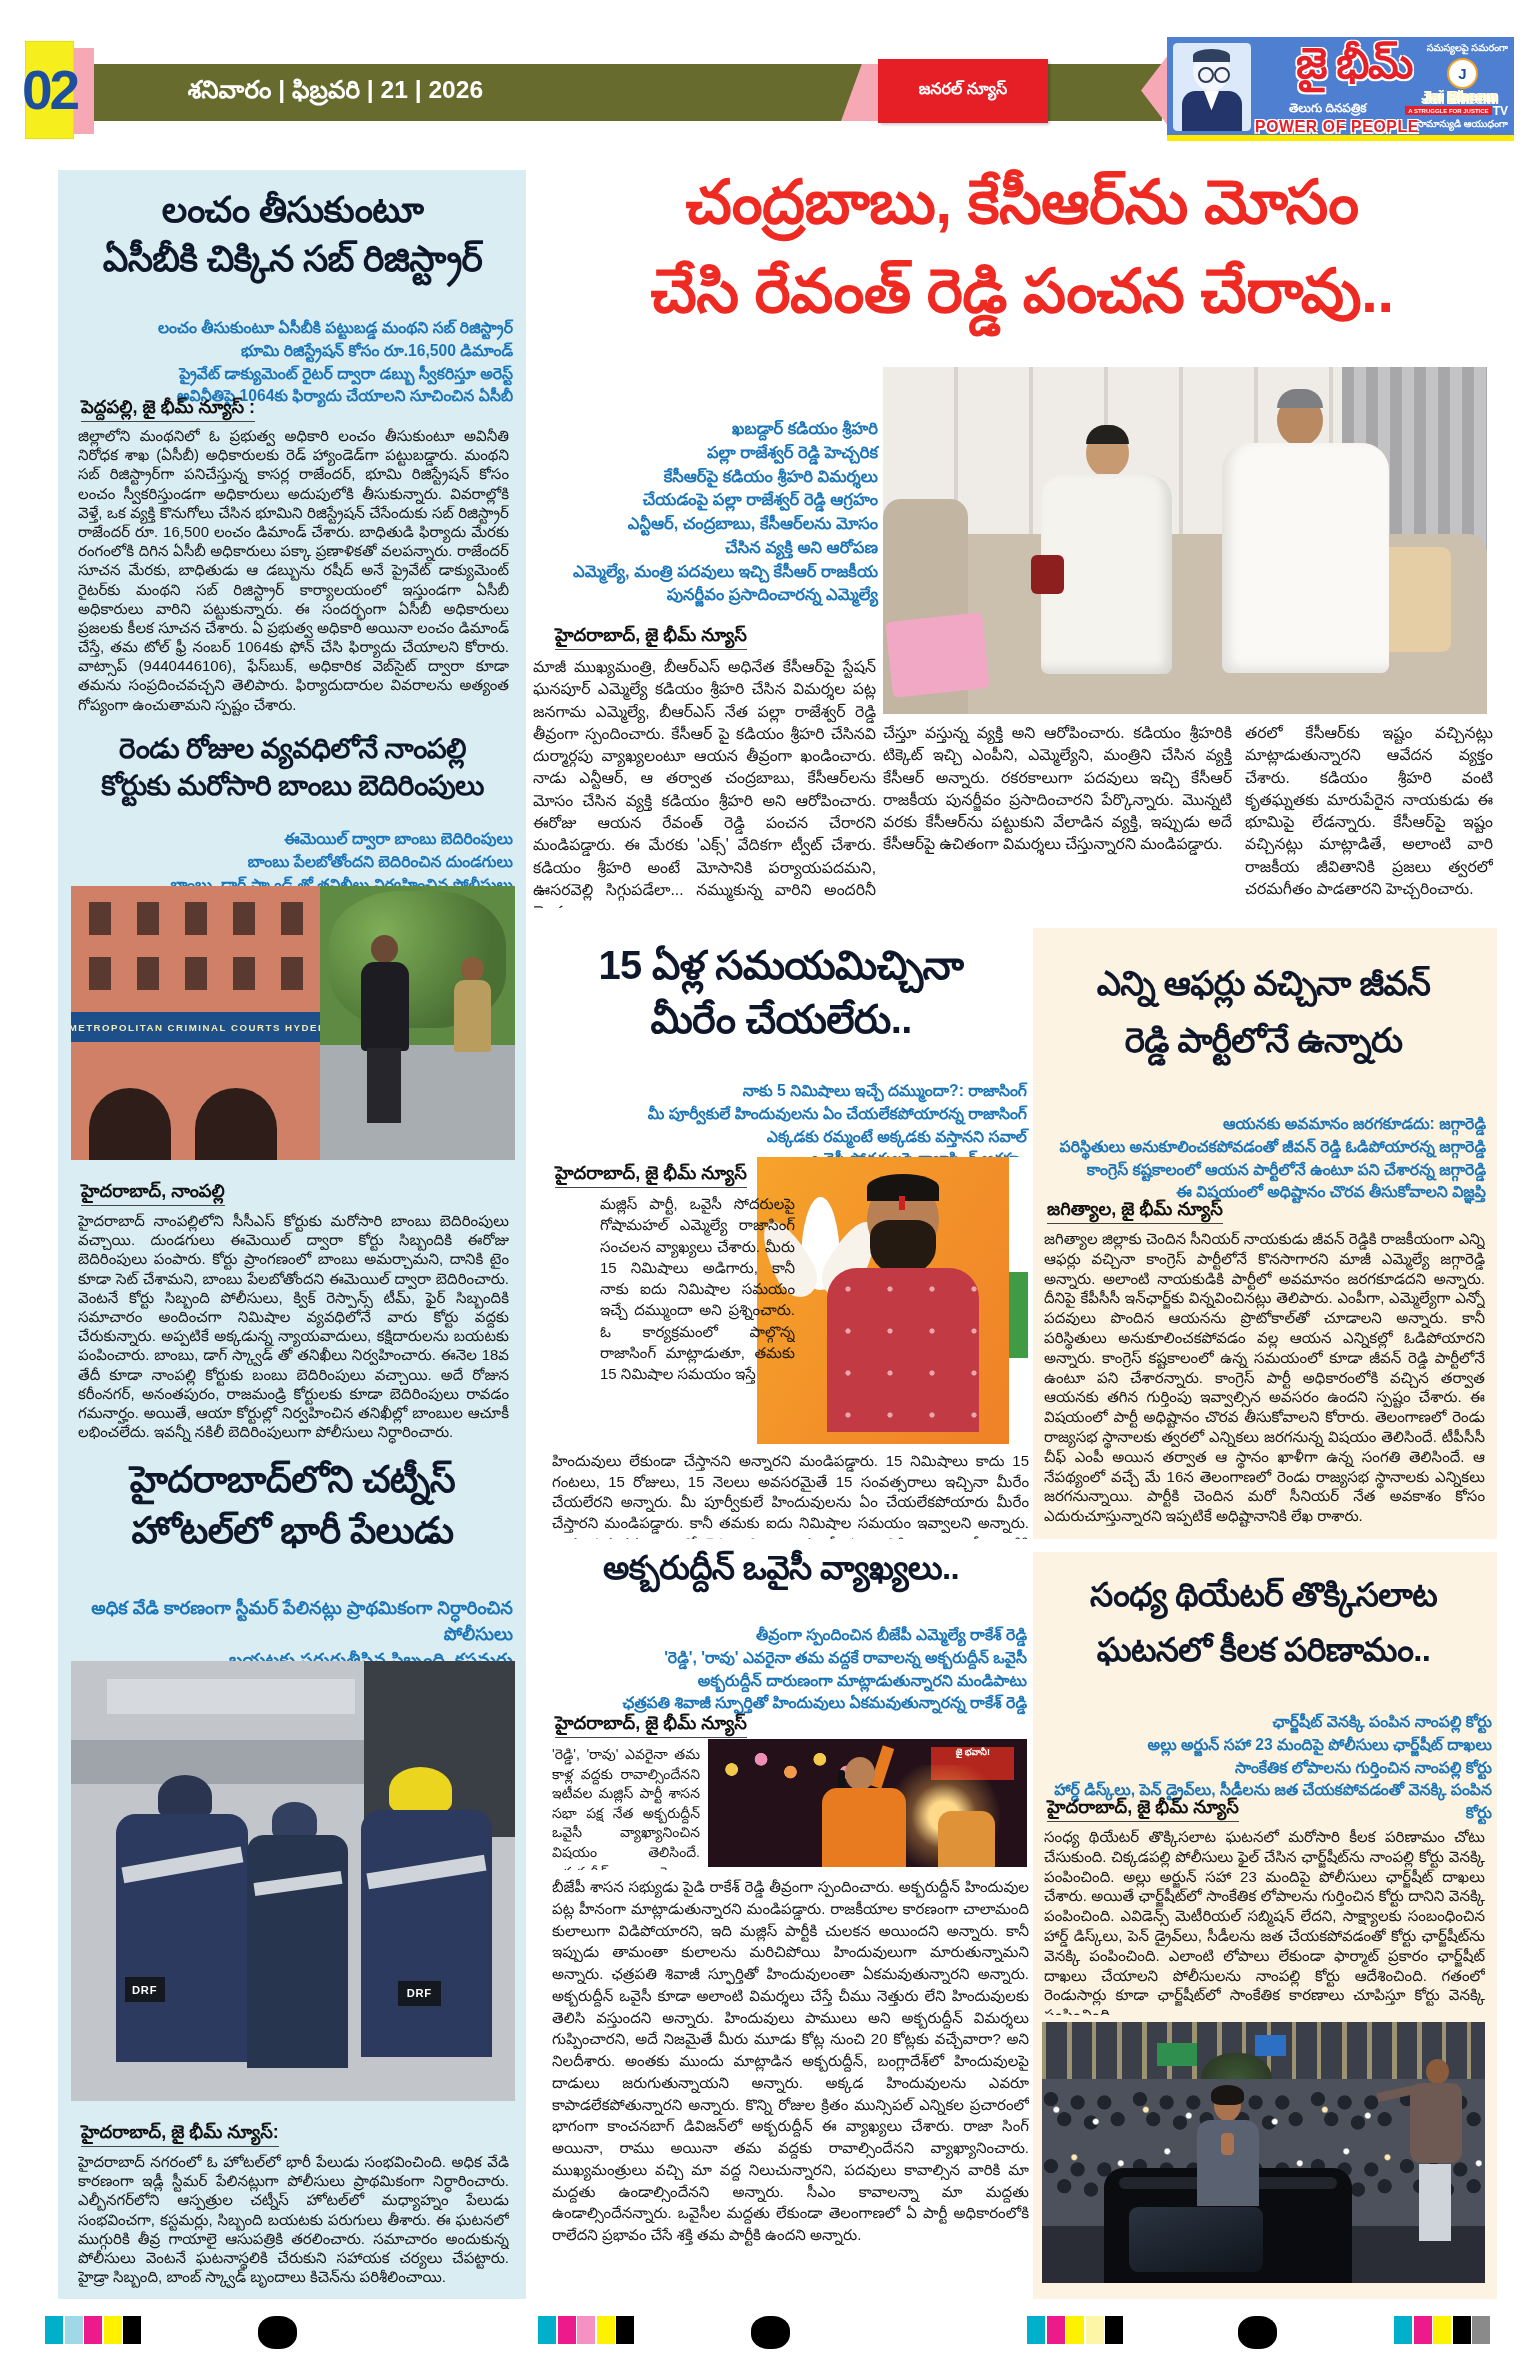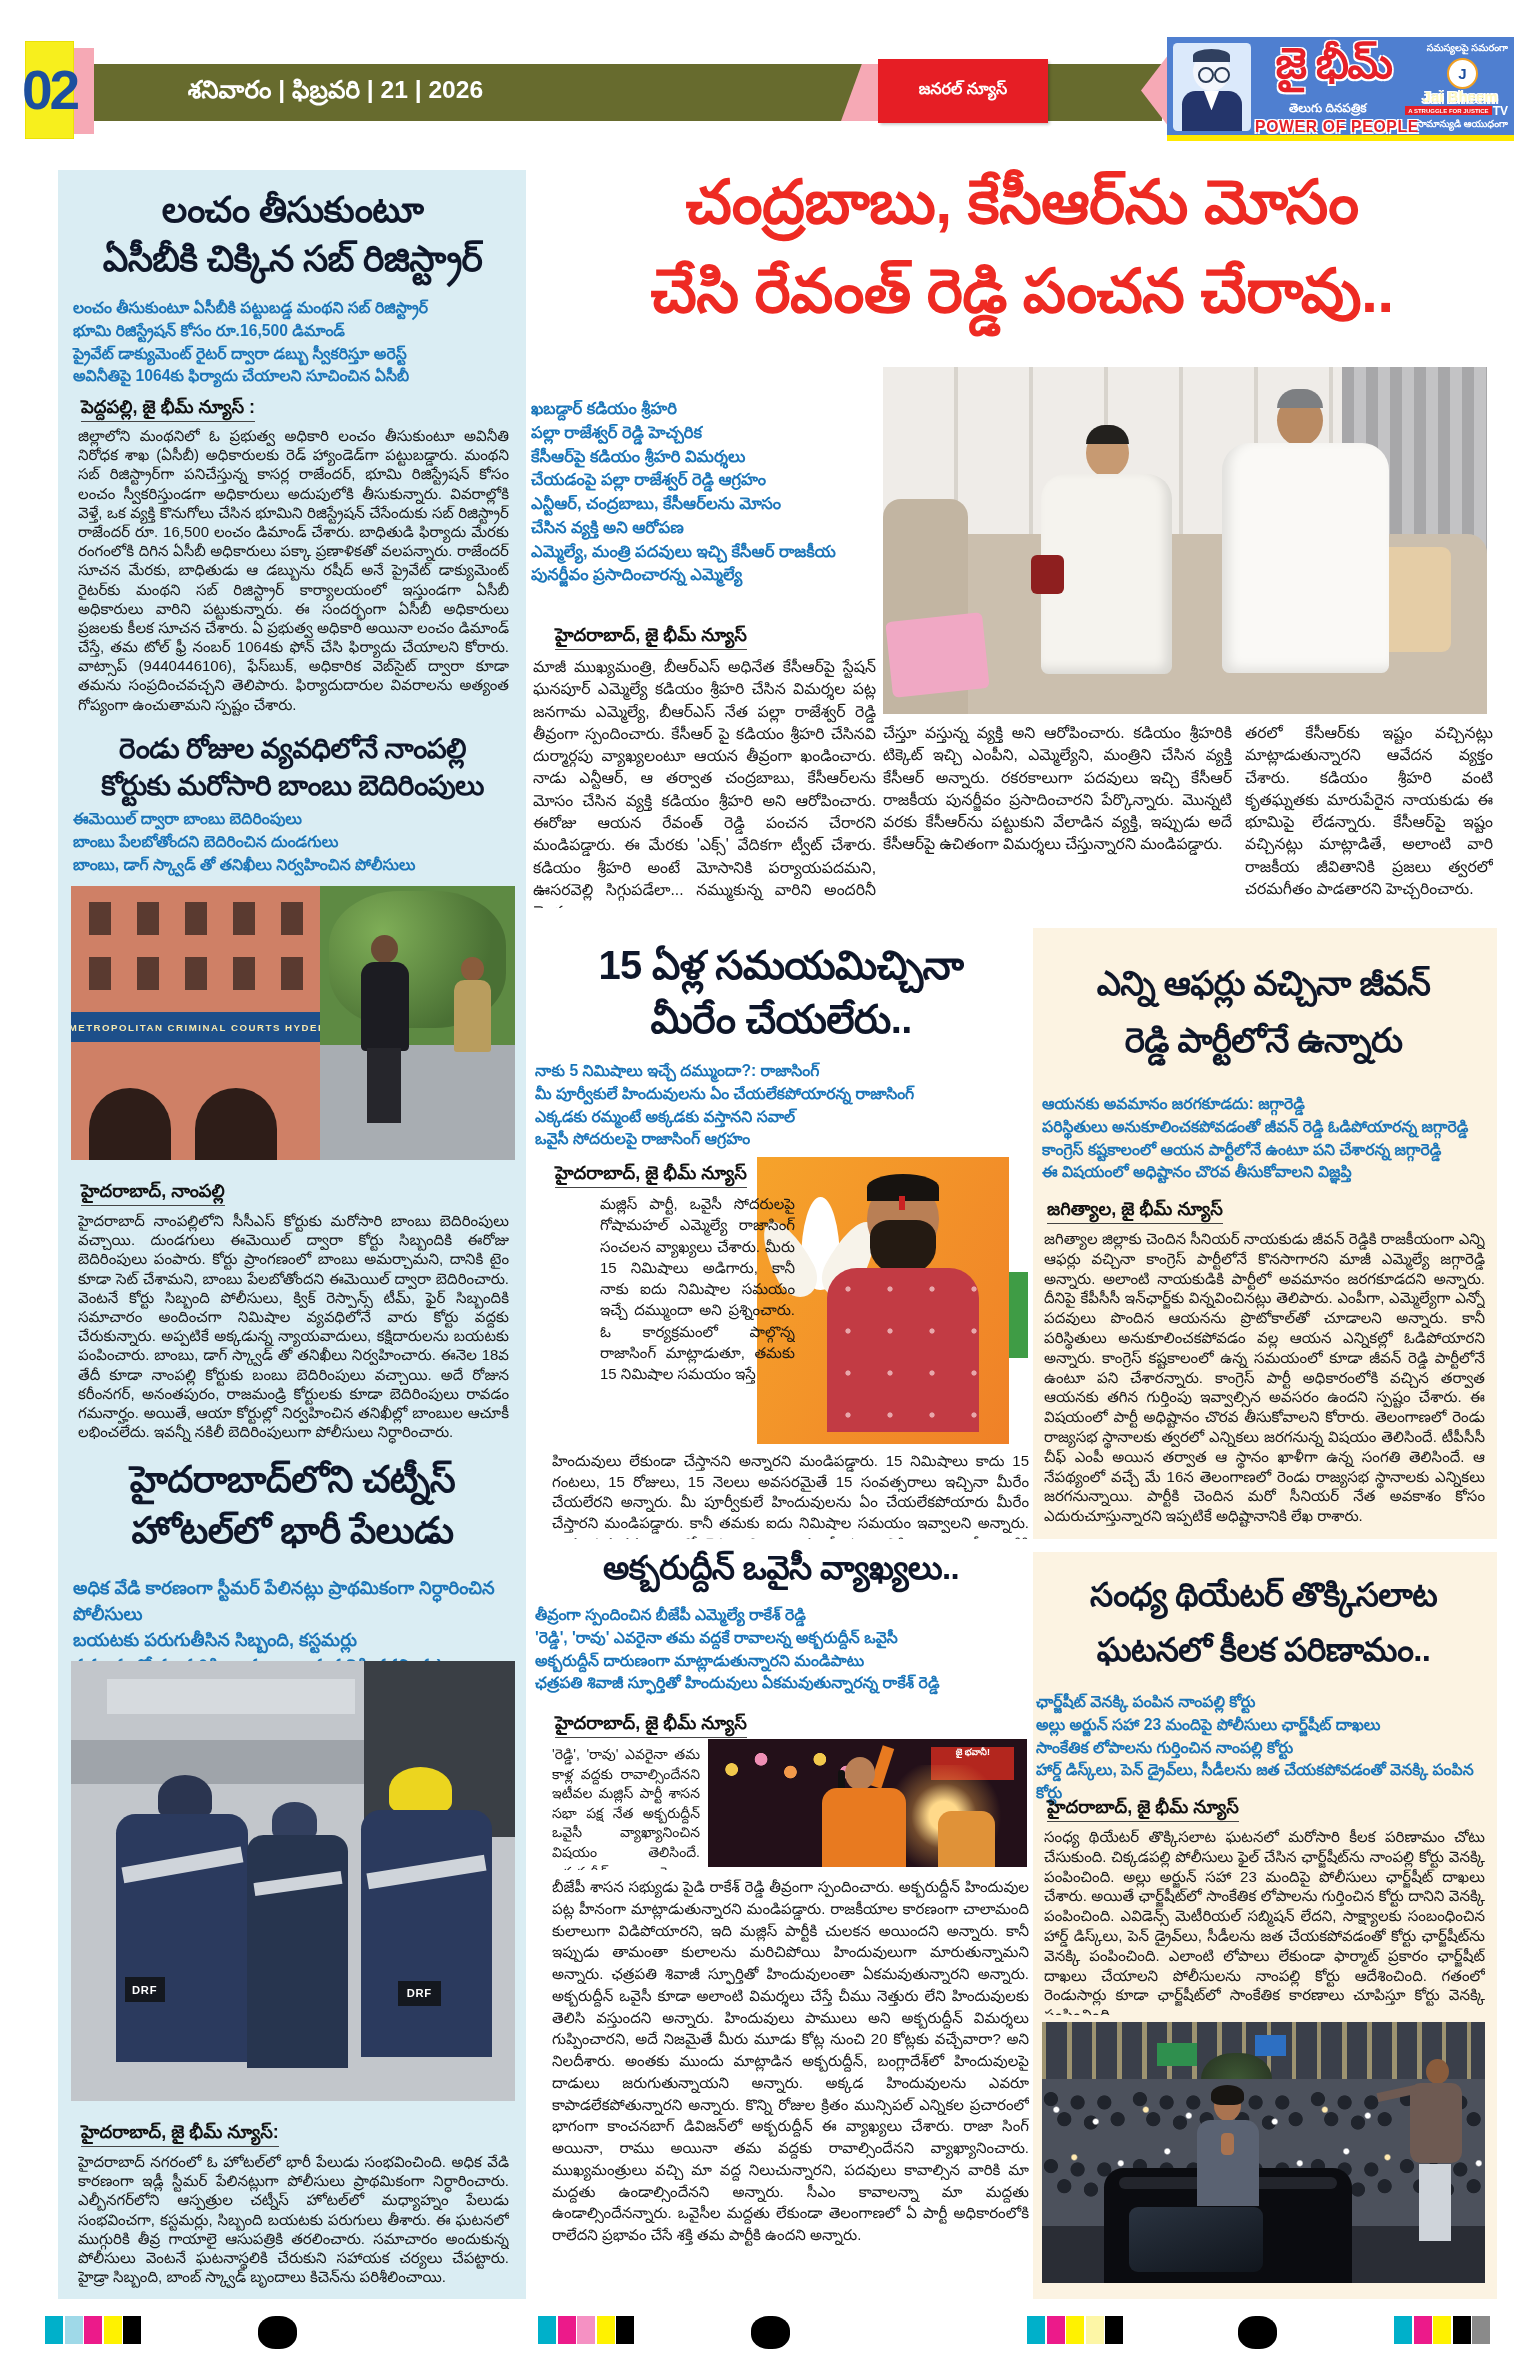--- a/index.html
+++ b/index.html
@@ -1,21 +1,21 @@
 <!DOCTYPE html>
 <html style="--headline_red: #ee2a23; --subhead_blue: #1b76b9; --leftcol_bg: #daedf3; --cream_bg: #fcf3e2; --olive: #676b2e; --badge_red: #e61e25; --badge_yellow: #f7ef1d; --pagenum_blue: #1d4f9e; --pink: #f6a9b5; --logo_blue: #4f7fd0; --logo_yellow: #ffe900; --cyan: #00b0ca; --light_cyan: #9fd9e8; --magenta: #ec1a8a; --pink_bar: #f591c3; --yellow: #fff200; --pale_yellow: #fdf6a6; --gray_bar: #8a8a8a;font-size:12px"><head>
 <meta charset="utf-8">
 <style>
   html,body{margin:0;padding:0;background:#fff;}
   .page{position:relative;width:1541px;height:2377px;background:#fff;overflow:hidden;
         font-family:"Liberation Sans", sans-serif;color:#151515;}
   .abs{position:absolute;}
   .h-black{color:#0f172a;font-weight:700;text-align:center;white-space:nowrap;letter-spacing:-0.7px;}
   .h-red{color:var(--headline_red);font-weight:800;text-align:center;white-space:nowrap;letter-spacing:-0.7px;}
-  .subhead{color:var(--subhead_blue);font-weight:700;text-align:left;line-height:1.45;}
+  .subhead{color:var(--subhead_blue);font-weight:700;text-align:right;line-height:1.45;margin-top:20px;}
   .subline{display:block;}
   .byline{font-weight:700;color:#111;font-size:18px;}
   .byline span{border-bottom:1.9px solid #444;padding-bottom:3.7px;}
   .body-txt{color:#161616;text-align:justify;font-size:15.7px;line-height:1.42;}
   .leftbg{background:var(--leftcol_bg);}
   .creambg{background:var(--cream_bg);}
   .photo{overflow:hidden;position:absolute;}
   .bar{display:inline-block;width:18px;height:28px;margin-right:1.5px;vertical-align:top;}
   .regoval{width:39px;height:33px;background:#000;border-radius:45%;}
   .c-cyan{background:var(--cyan);} .c-lcyan{background:var(--light_cyan);}
@@ -51,21 +51,21 @@
       <div class="abs" style="left:0;bottom:0;width:100%;height:6px;background:var(--logo_yellow);"></div>
 
       <div class="abs" style="left:6px;top:6px;width:78px;height:88px;background:#dbe9fb;border-radius:4.5px;overflow:hidden;">
         <div class="abs" style="left:20px;top:9px;width:37px;height:39px;background:#f3f6fc;border-radius:50%;"></div>
         <div class="abs" style="left:20px;top:6px;width:37px;height:13.4px;background:#30405f;border-radius:50% 50% 0 0;"></div>
         <div class="abs" style="left:24.6px;top:24px;width:12px;height:12px;border:2.2px solid #2a3a55;border-radius:50%;"></div>
         <div class="abs" style="left:41px;top:24px;width:12px;height:12px;border:2.2px solid #2a3a55;border-radius:50%;"></div>
         <div class="abs" style="left:9px;top:48px;width:60px;height:40px;background:#24356b;border-radius:13.4px 13.4px 0 0;"></div>
         <div class="abs" style="left:31px;top:48px;width:15px;height:19.4px;background:#fff;clip-path:polygon(50% 100%,0 0,100% 0);"></div>
       </div>
-      <div class="abs outline-white" style="left:88px;top:1.5px;width:157px;text-align:center;color:#e62028;font-size:43px;font-weight:900;letter-spacing:-1.5px;">జై భీమ్</div>
+      <div class="abs outline-white" style="left:88px;top:1.5px;width:157px;text-align:right;color:#e62028;font-size:43px;font-weight:900;letter-spacing:-1.5px;">జై భీమ్</div>
       <div class="abs" style="left:122px;top:64px;color:#fff;font-size:12px;font-weight:700;">తెలుగు దినపత్రిక</div>
       <div class="abs outline-white" style="left:88px;top:81px;color:#e62028;font-size:15.7px;font-weight:900;letter-spacing:0.7px;">POWER OF PEOPLE</div>
       <div class="abs" style="right:6px;top:4.5px;color:#fff;font-size:9.7px;font-weight:700;">సమస్యలపై సమరంగా</div>
       <div class="abs" style="right:36px;top:21px;width:27px;height:27px;background:#fff;border-radius:50%;border:2.2px solid #f2a022;display:flex;align-items:center;justify-content:center;">
         <span style="color:#1d4f9e;font-weight:900;font-size:15px;">J</span>
       </div>
       <div class="abs outline-white" style="right:16.4px;top:51px;color:#fef9c3;font-size:15px;font-weight:900;">Jai Bheem</div>
       <div class="abs" style="right:22.4px;top:69px;background:#e62028;color:#fff;font-size:6px;font-weight:700;padding:1.5px 3px;">A STRUGGLE FOR JUSTICE</div>
       <div class="abs" style="right:6px;top:67px;color:#fff;font-size:12px;font-weight:900;">TV</div>
       <div class="abs" style="right:6px;bottom:9px;color:#fff;font-size:9.7px;font-weight:700;">సామాన్యుడి ఆయుధంగా</div>

